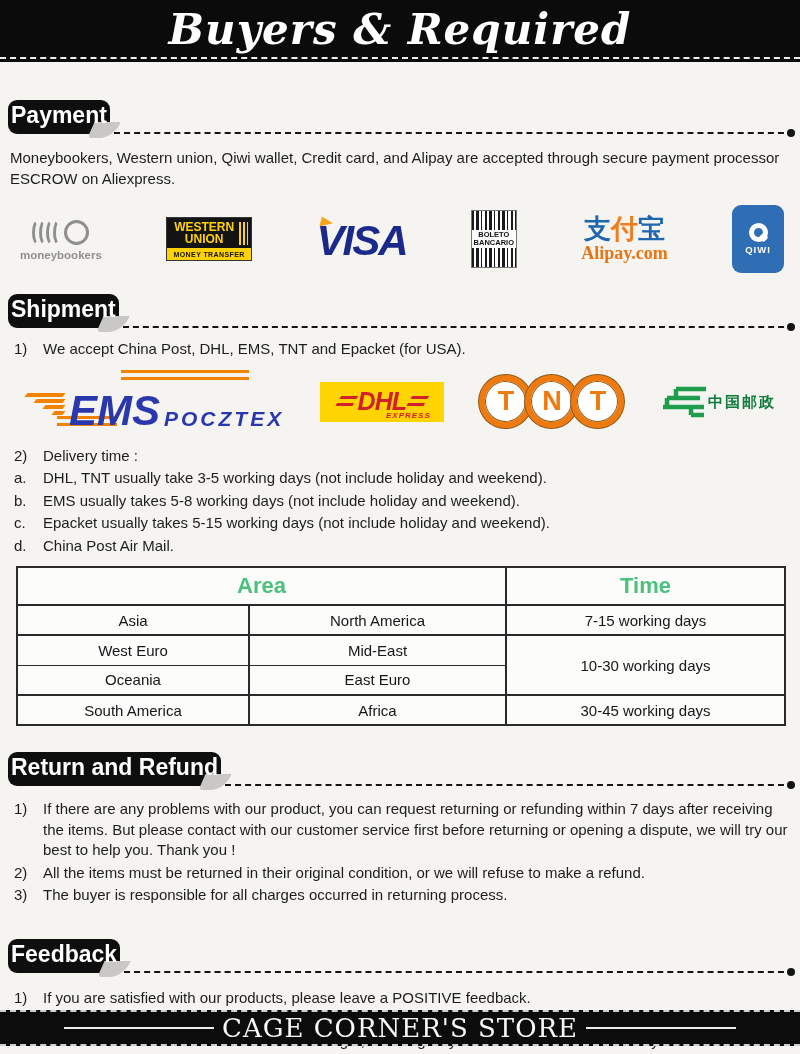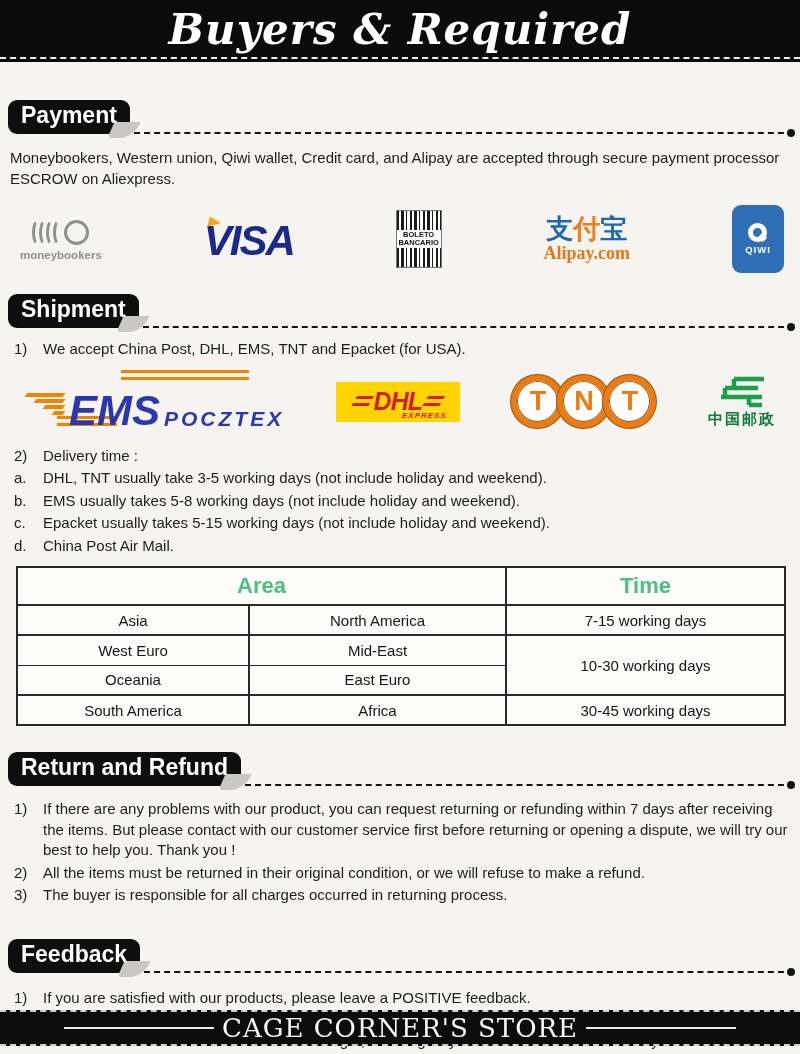--- a/index.html
+++ b/index.html
@@ -7,21 +7,21 @@
   body { font-family:"Liberation Sans", sans-serif; color:#1d1d1d; }
   .page { position:relative; width:800px; height:1054px; background:#f5f4f1; overflow:hidden; margin:0 auto; }
 
   
   .top-banner { position:relative; height:62px; background:#0b0b0b; display:flex; align-items:center; justify-content:center; }
   .top-banner::after { content:""; position:absolute; left:0; right:0; bottom:3px; border-top:2px dashed #efefef; }
   .top-banner h1 { color:#fff; font-family:"DejaVu Serif", serif; font-style:italic; font-weight:bold; font-size:42px; letter-spacing:1px; margin-top:-4px; }
 
   
   .sec-head { display:flex; align-items:flex-end; margin-left:8px; margin-right:6px; }
-  .badge { position:relative; z-index:1; background:#0e0e0e; color:#fff; font-weight:bold; font-size:23px; padding:2px 13px 5px; border-radius:9px; white-space:nowrap; }
+  .badge { position:relative; z-index:1; background:#0e0e0e; color:#fff; font-weight:bold; font-size:23px; padding:2px 3px 5px; border-radius:9px; white-space:nowrap; }
   .badge::after { content:""; position:absolute; z-index:-1; right:-7px; bottom:-4px; width:26px; height:16px; background:#c9c8c5; border-radius:0 0 14px 4px; transform:skewX(-24deg); }
   .rule-line { flex:1; height:10px; border-bottom:2px dashed #141414; position:relative; margin-left:4px; }
   .rule-line::after { content:""; position:absolute; right:-1px; bottom:-5px; width:8px; height:8px; border-radius:50%; background:#141414; }
 
   
   .li { display:flex; padding-left:14px; margin-top:2px; }
   .li-marker { flex:none; width:29px; font-size:15px; line-height:20.5px; }
   .li-text { flex:1; font-size:15px; line-height:20.5px; padding-right:10px; }
 
   
@@ -89,21 +89,21 @@
   .dhl-text { color:#d3202f; font-size:25px; font-weight:bold; font-style:italic; line-height:1; letter-spacing:-1px; }
   .dhl-sub { position:absolute; right:13px; bottom:2px; color:#d3202f; font-size:8px; font-weight:bold; font-style:italic; letter-spacing:1px; }
 
   
   .tnt { display:flex; align-items:center; }
   .tnt-circle { width:53px; height:53px; background:#fff; border:6px solid #ef7b10; border-radius:50%; display:flex; align-items:center; justify-content:center; box-shadow:0 0 0 1px #8a5a1d, inset 0 0 0 1px #8a5a1d; }
   .tnt-circle + .tnt-circle { margin-left:-7px; }
   .tnt-letter { color:#ef7b10; font-size:27px; font-weight:bold; }
 
   
-  .cpost { display:flex; flex-direction:column; align-items:center; }
+  .cpost { display:flex; flex-direction:row; align-items:center; }
   .cpost-label { color:#0f7a3a; font-weight:bold; font-size:15px; letter-spacing:2px; margin-top:1px; }
 
   
   .delivery-list { margin-top:10px; }
 
   
   .ship-table { width:768px; margin:10px 0 0 16px; border-collapse:collapse; background:#fcfcfb; table-layout:fixed; }
   .ship-table th, .ship-table td { border:2px solid #2a2a2a; text-align:center; }
   .ship-table th { color:#4cc07d; font-size:22px; font-weight:bold; height:38px; }
   .ship-table td { font-size:15px; height:30px; color:#161616; }
@@ -142,20 +142,27 @@
         <div class="mb-arcs">
           <i class="mb-arc"></i>
           <i class="mb-arc"></i>
           <i class="mb-arc"></i>
           <i class="mb-arc"></i>
           <i class="mb-circle"></i>
         </div>
         <span class="mb-label">moneybookers</span>
       </div>
 
+      <div class="wu">
+        <div class="wu-top">
+          <div>WESTERN</div>
+          <div>UNION</div>
+        </div>
+        <div class="wu-bottom">MONEY TRANSFER</div>
+      </div>
 
       <div class="visa">
         <i class="visa-flame"></i>
         <span>VISA</span>
       </div>
 
       <div class="boleto">
         <div class="boleto-band">
           <div>BOLETO</div>
           <div>BANCARIO</div>

